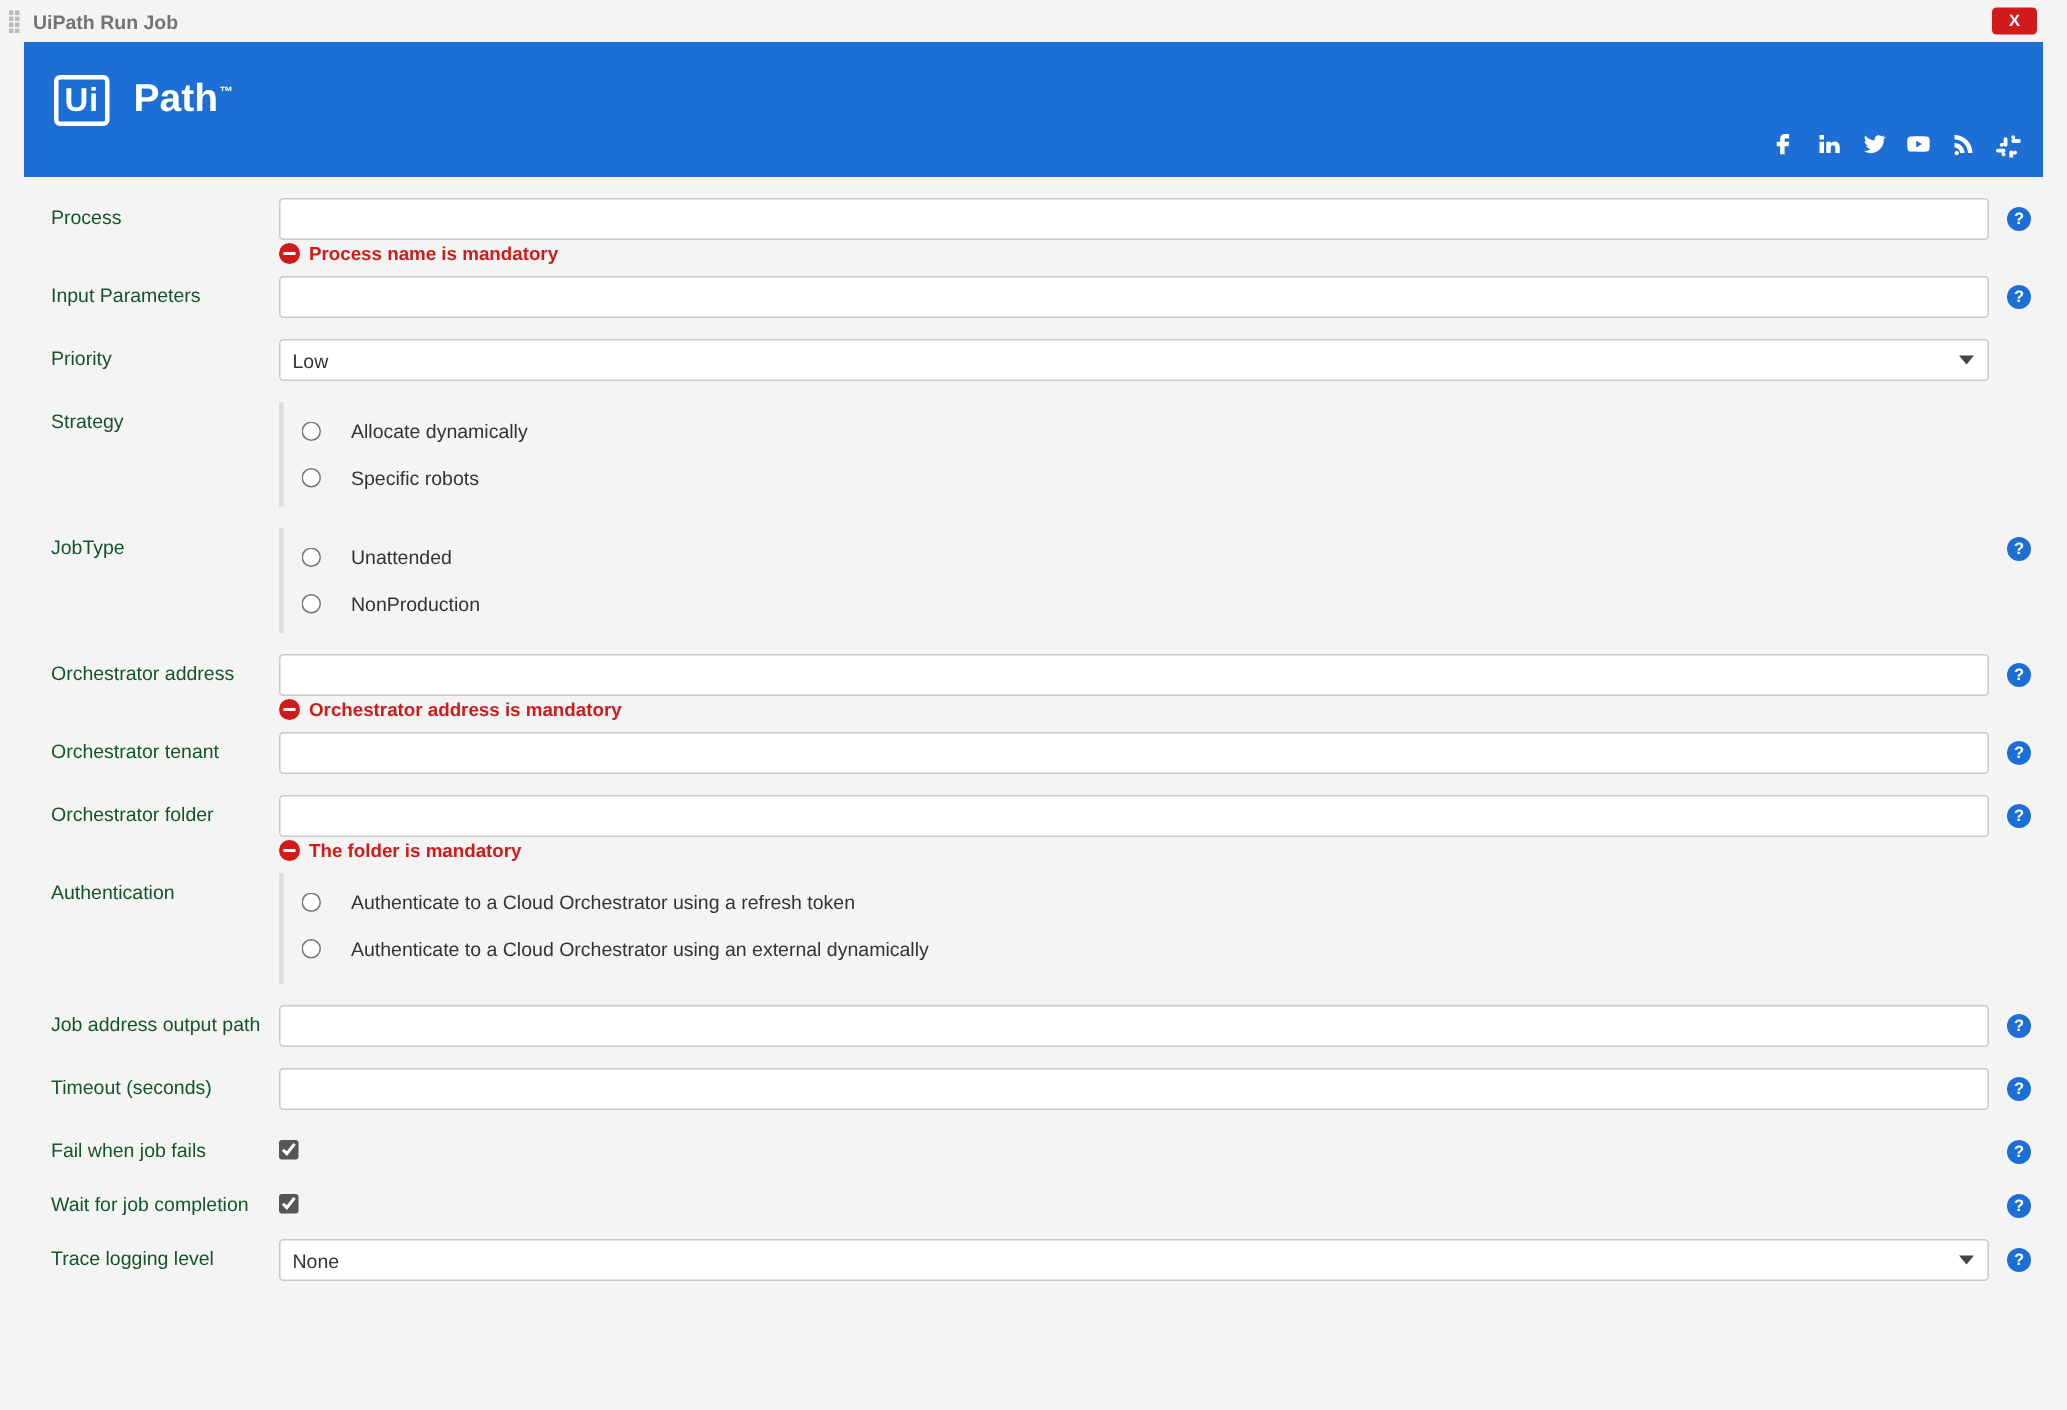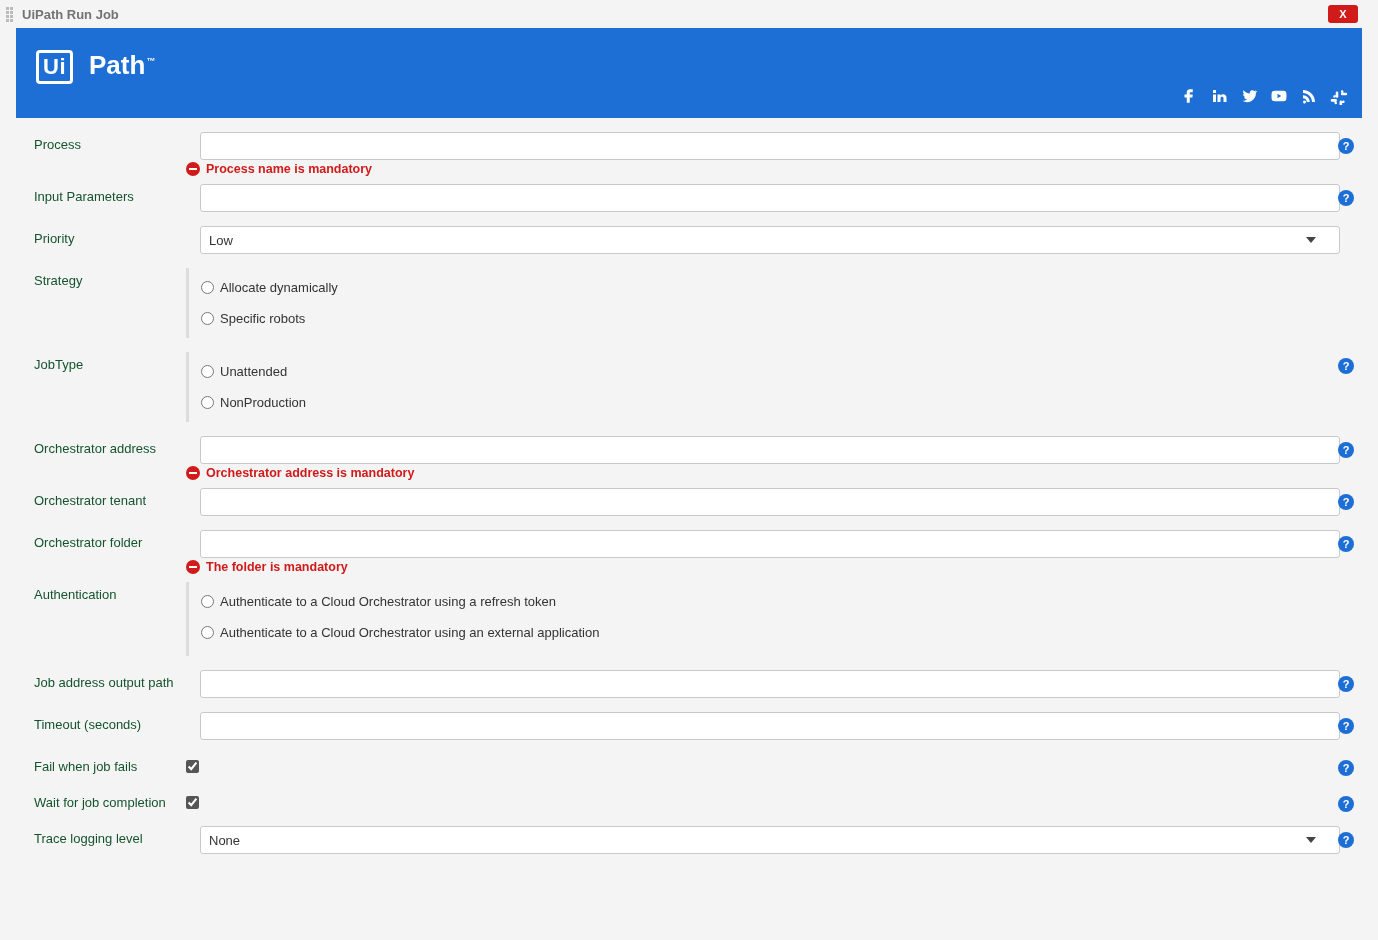--- a/index.html
+++ b/index.html
@@ -121,21 +121,20 @@
 }
 .text-input, .select {
   width: 100%;
   height: 28px;
   border: 1px solid #c9c9c9;
   border-radius: 3px;
   background: #fff;
   font: inherit;
   padding: 0 8px;
   color: #333;
-  margin-left: 14px;
 }
 .select {
   appearance: none;
   -webkit-appearance: none;
   background-image: none;
   padding-right: 28px;
 }
 .select-wrap {
   position: relative;
 }
@@ -193,21 +192,21 @@
   background: #fff;
 }
 .radio-group {
   border-left: 3px solid #ddd;
   padding: 4px 0 4px 12px;
 }
 .radio-group.tall { padding: 4px 0 8px 12px; }
 .radio-item {
   display: flex;
   align-items: center;
-  gap: 6px;
+  gap: 20px;
   padding: 8px 0;
 }
 .radio-item input[type=radio] {
   accent-color: #555;
   cursor: pointer;
 }
 .radio-item label { cursor: pointer; }
 .checkbox-item {
   padding-top: 6px;
 }
@@ -386,21 +385,21 @@
       <div class="row">
         <div class="label">Authentication</div>
         <div class="control">
           <div class="radio-group tall">
             <div class="radio-item">
               <input type="radio" name="auth" style="">
               <label>Authenticate to a Cloud Orchestrator using a refresh token</label>
             </div>
             <div class="radio-item">
               <input type="radio" name="auth" style="">
-              <label>Authenticate to a Cloud Orchestrator using an external application</label>
+              <label>Authenticate to a Cloud Orchestrator using an external dynamically</label>
             </div>
           </div>
         </div>
       </div>
       <div class="spacer12"></div>
 
       <div class="row">
         <div class="label">Job address output path</div>
         <div class="control">
           <input class="text-input" type="text" value="" style="">

